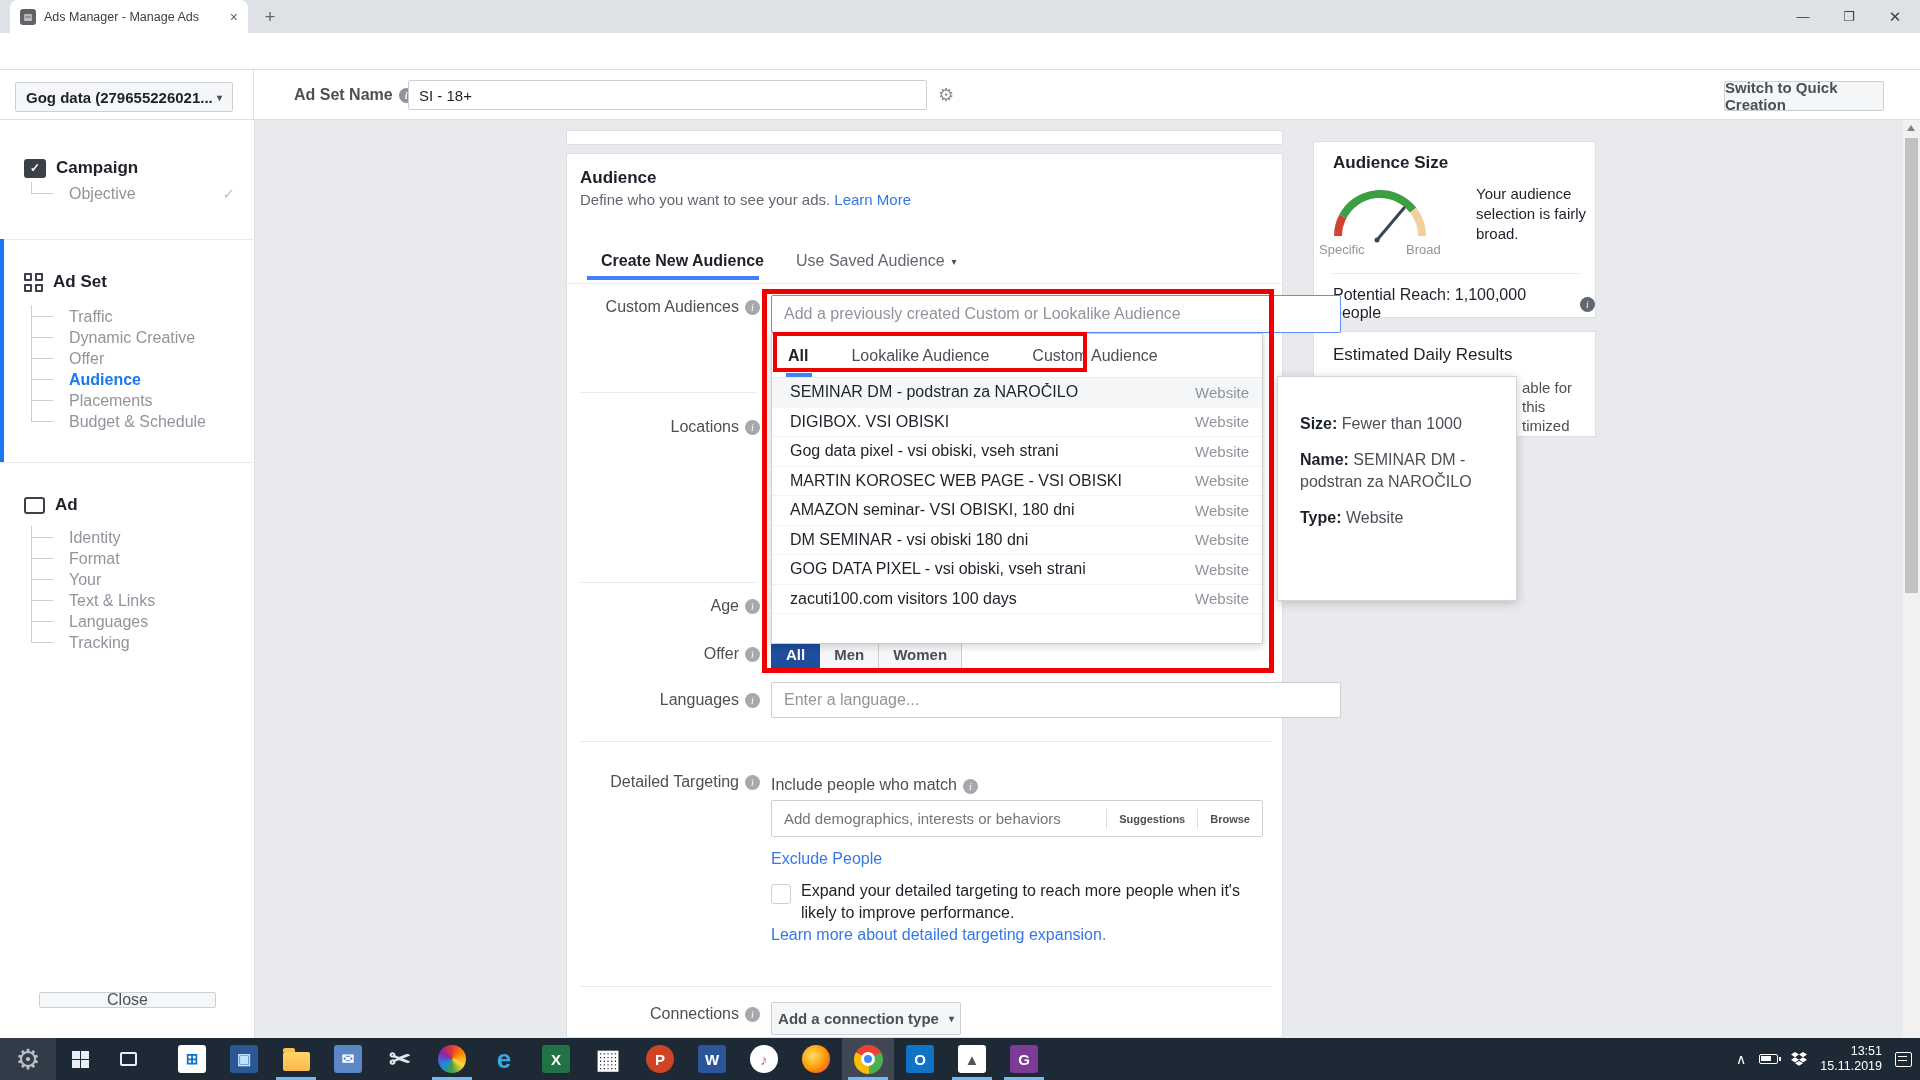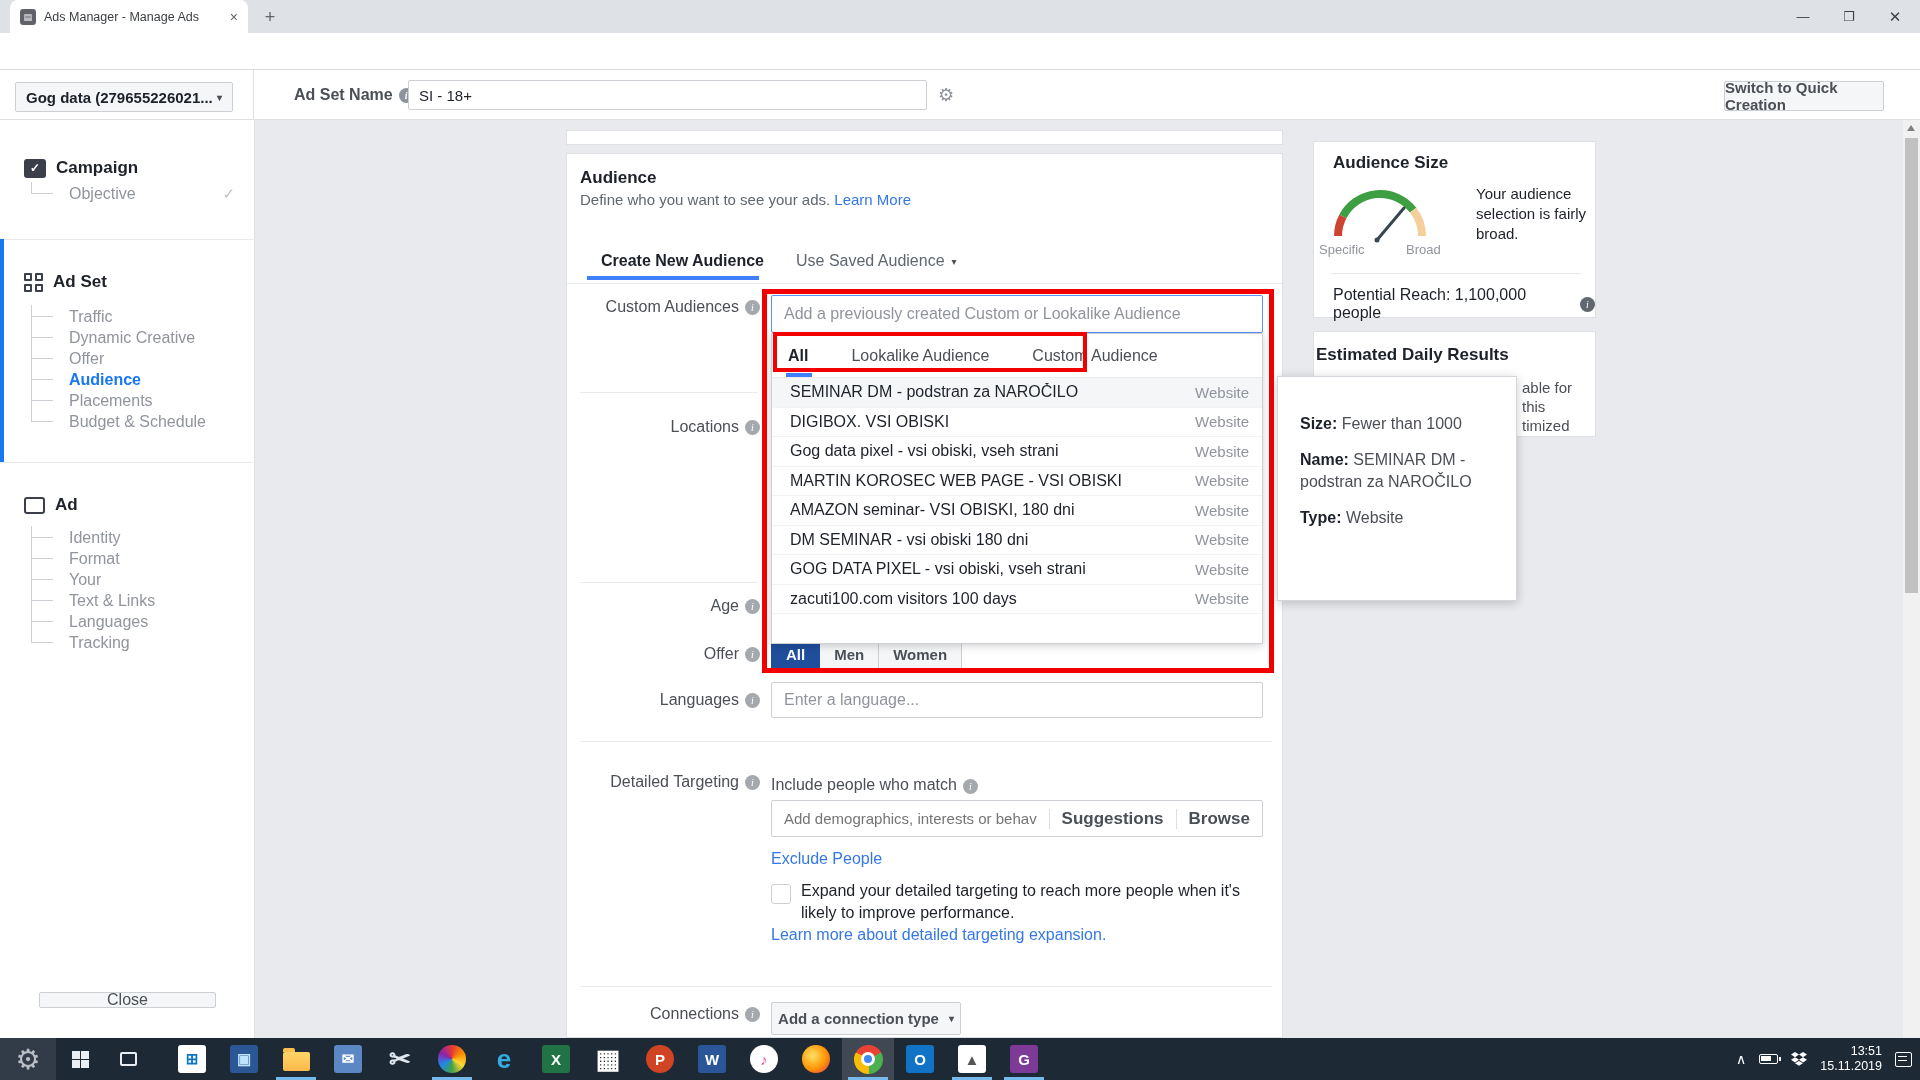--- a/index.html
+++ b/index.html
@@ -59,42 +59,42 @@
   
   .card{position:absolute;background:#fff;border:1px solid #dddfe2}
   .hline{position:absolute;height:1px;background:#e9ebee}
   #audience-title{position:absolute;left:580px;top:168px;font-size:17px;font-weight:bold}
   #audience-sub{position:absolute;left:580px;top:191px;font-size:15px;color:#606770}
   a.link{color:#3578e5;text-decoration:none}
   #tab-create{position:absolute;left:601px;top:252px;font-size:16px;font-weight:bold;color:#1d2129}
   #tab-saved{position:absolute;left:796px;top:252px;font-size:16px;color:#606770;display:flex;gap:7px;align-items:center}
   #tab-underline{position:absolute;left:587px;top:276px;width:172px;height:4px;background:#4080ff}
   .flabel{position:absolute;width:190px;left:570px;display:flex;justify-content:flex-end;align-items:center;gap:6px;font-size:16px;color:#4b4f56;text-align:right}
-  .finput{position:absolute;left:771px;width:492px;border:1px solid #ccd0d5;border-radius:2px;font-size:16px;padding:0 12px;color:#1d2129;background:#fff;font-family:"Liberation Sans",sans-serif}
+  .finput{position:absolute;left:771px;width:570px;border:1px solid #ccd0d5;border-radius:2px;font-size:16px;padding:0 12px;color:#1d2129;background:#fff;font-family:"Liberation Sans",sans-serif}
   .finput::placeholder, #adset-input::placeholder{color:#90949c;opacity:1}
   
   #dropdown{position:absolute;left:771px;top:333px;width:492px;height:311px;background:#fff;border:1px solid #ccd0d5;box-shadow:0 2px 8px rgba(0,0,0,.18);z-index:6}
   .dd-tabs{position:relative;height:44px;display:flex;align-items:center;gap:43px;padding-left:16px;border-bottom:1px solid #e9ebee}
   .dd-tab{font-size:16px;color:#4b4f56}
   .dd-tab.active{font-weight:bold;color:#1d2129}
   #dd-underline{position:absolute;left:14px;bottom:0;width:26px;height:4px;background:#4080ff}
   .aud-row{height:29.5px;display:flex;align-items:center;justify-content:space-between;padding:0 13px 0 18px;border-bottom:1px solid #f2f3f5;font-size:16px}
   .aud-row.hl{background:#f5f6f7}
   .aud-name{color:#1d2129;white-space:nowrap;overflow:hidden}
   .aud-type{color:#90949c;font-size:15px;flex:0 0 auto;margin-left:12px}
   
   #gender-group{position:absolute;left:771px;top:639px;height:30px;display:flex;z-index:2}
   .gender-btn{min-width:43px;padding:0 14px;height:30px;display:flex;align-items:center;justify-content:center;font-size:15px;font-weight:bold;color:#4b4f56;background:#f5f6f7;border:1px solid #ccd0d5;border-left:none}
   .gender-btn:first-child{border-left:1px solid #ccd0d5}
   .gender-btn.sel{background:#1f4e9d;border-color:#1f4e9d;color:#fff}
   
   #dt-box{position:absolute;left:771px;top:800px;width:492px;height:37px;border:1px solid #ccd0d5;border-radius:2px;background:#fff;display:flex;align-items:center}
   #dt-box input{flex:1;border:none;outline:none;font-size:15px;padding:0 12px;color:#1d2129;font-family:"Liberation Sans",sans-serif;background:transparent}
   .dt-sep{width:1px;height:20px;background:#dddfe2}
-  .dt-act{padding:0 12px;font-size:17px;font-weight:bold;color:#4b4f56;white-space:nowrap}
+  .dt-act{padding:0 12px;font-size:11px;font-weight:bold;color:#4b4f56;white-space:nowrap}
   #expand-box{position:absolute;left:771px;top:884px;width:20px;height:20px;border:1px solid #ccd0d5;border-radius:3px;background:#fff}
   
   .red-rect{position:absolute;border:5px solid #f20000;z-index:8;pointer-events:none}
   
   #gauge-labels span{font-size:13px;color:#90949c}
   #tooltip{position:absolute;left:1277px;top:376px;width:240px;height:225px;background:#fff;border:1px solid #d3d6db;box-shadow:0 2px 10px rgba(0,0,0,.2);z-index:9;padding:36px 18px 0 22px;font-size:16px;color:#4b4f56;line-height:22px}
   #tooltip p{margin-bottom:14px}
   #tooltip b{color:#1d2129}
   
   #scrollbar{position:absolute;left:1903px;top:120px;width:17px;height:918px;background:#f1f1f1}
@@ -404,21 +404,21 @@
   </div>
   <div style="position:absolute;left:162px;top:42px;width:112px;font-size:15px;line-height:20px">Your audience selection is fairly broad.</div>
   <div class="hline" style="left:17px;top:131px;width:250px"></div>
   <div style="position:absolute;left:19px;top:144px;font-size:16px;display:flex;align-items:center;gap:7px">
     <span>Potential Reach: 1,100,000 people</span>
     <span class="info-i" style="background:#606770">i</span>
   </div>
 </div>
 
 <div class="card" style="left:1313px;top:331px;width:283px;height:106px">
-  <div style="position:absolute;left:2px;top:13px;font-size:17px;font-weight:bold">Estimated Daily Results</div>
+  <div style="position:absolute;left:19px;top:13px;font-size:17px;font-weight:normal">Estimated Daily Results</div>
   <div style="position:absolute;left:208px;top:46px;font-size:15px;color:#4b4f56;line-height:19px">
     <div>able for this</div>
     <div>timized</div>
   </div>
 </div>
 
 <div id="tooltip">
   <p><b>Size:</b> <span>Fewer than 1000</span></p>
   <p><b>Name:</b> <span>SEMINAR DM - podstran za NAROČILO</span></p>
   <p><b>Type:</b> <span>Website</span></p>

